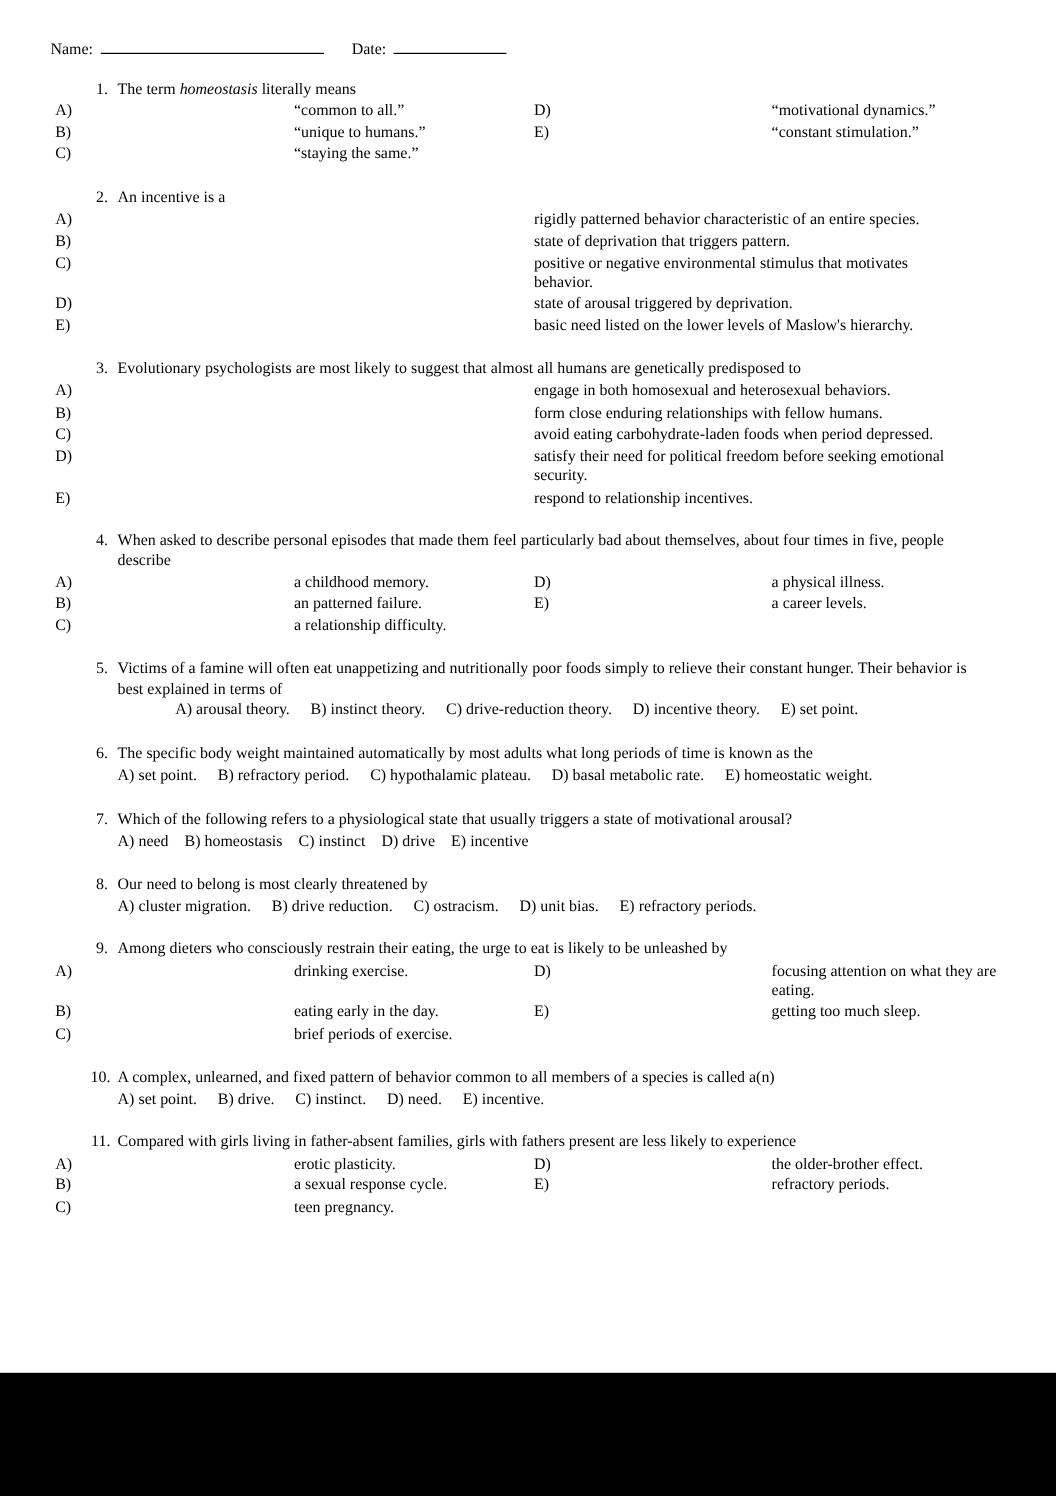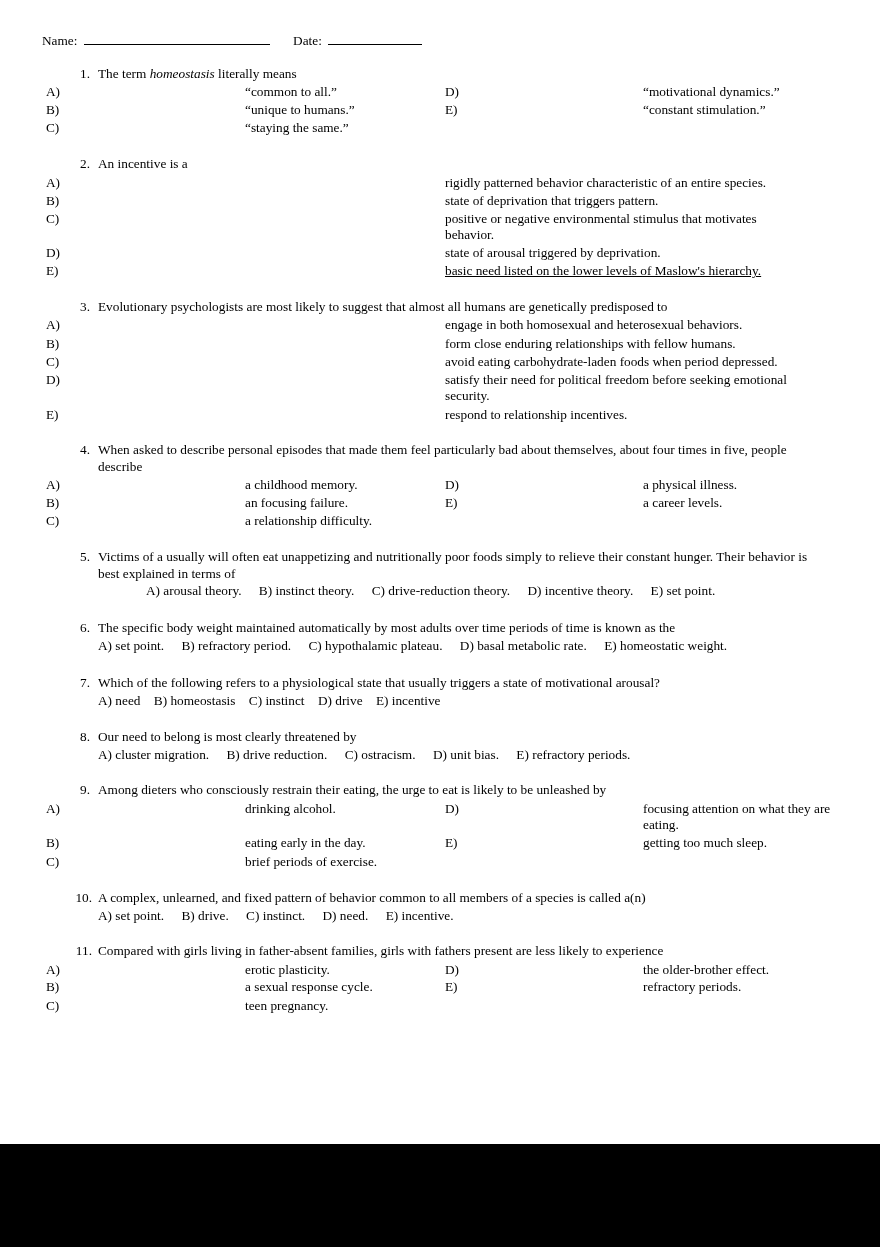--- a/index.html
+++ b/index.html
@@ -53,21 +53,21 @@
     <span class="abs" style="left:98px;top:156px;">An incentive is a</span>
     <span class="abs letter" style="top:175px;">A)</span>
     <span class="abs optwide" style="top:175px;">rigidly patterned behavior characteristic of an entire species.</span>
     <span class="abs letter" style="top:193px;">B)</span>
     <span class="abs optwide" style="top:193px;">state of deprivation that triggers pattern.</span>
     <span class="abs letter" style="top:211px;">C)</span>
     <span class="abs optwide" style="top:211px;width:345px;">positive or negative environmental stimulus that motivates behavior.</span>
     <span class="abs letter" style="top:245px;">D)</span>
     <span class="abs optwide" style="top:245px;">state of arousal triggered by deprivation.</span>
     <span class="abs letter" style="top:263px;">E)</span>
-    <span class="abs optwide" style="top:263px;text-decoration:underline;">basic need listed on the lower levels of Maslow's hierarchy.</span>
+    <span class="abs optwide" style="top:263px;">basic need listed on the lower levels of Maslow's hierarchy.</span>
   </div>
 
   <div>
     <span class="abs qnum" style="left:70px;top:299px;">3.</span>
     <span class="abs" style="left:98px;top:299px;">Evolutionary psychologists are most likely to suggest that almost all humans are genetically predisposed to</span>
     <span class="abs letter" style="top:317px;">A)</span>
     <span class="abs optwide" style="top:317px;">engage in both homosexual and heterosexual behaviors.</span>
     <span class="abs letter" style="top:336px;">B)</span>
     <span class="abs optwide" style="top:336px;">form close enduring relationships with fellow humans.</span>
     <span class="abs letter" style="top:354px;">C)</span>
@@ -77,44 +77,44 @@
     <span class="abs letter" style="top:407px;">E)</span>
     <span class="abs optwide" style="top:407px;">respond to relationship incentives.</span>
   </div>
 
   <div>
     <span class="abs qnum" style="left:70px;top:442px;">4.</span>
     <span class="abs stem" style="top:442px;">When asked to describe personal episodes that made them feel particularly bad about themselves, about four times in five, people describe</span>
     <span class="abs letter" style="top:477px;">A)</span>
     <span class="abs optmid" style="top:477px;">a childhood memory.</span>
     <span class="abs letter" style="top:495px;">B)</span>
-    <span class="abs optmid" style="top:495px;">an focusing failure.</span>
+    <span class="abs optmid" style="top:495px;">an patterned failure.</span>
     <span class="abs letter" style="top:513px;">C)</span>
     <span class="abs optmid" style="top:513px;">a relationship difficulty.</span>
     <span class="abs letter2" style="top:477px;">D)</span>
     <span class="abs optright" style="top:477px;">a physical illness.</span>
     <span class="abs letter2" style="top:495px;">E)</span>
     <span class="abs optright" style="top:495px;">a career levels.</span>
   </div>
 
   <div>
     <span class="abs qnum" style="left:70px;top:549px;">5.</span>
-    <span class="abs stem" style="top:549px;">Victims of a usually will often eat unappetizing and nutritionally poor foods simply to relieve their constant hunger. Their behavior is best explained in terms of</span>
+    <span class="abs stem" style="top:549px;">Victims of a famine will often eat unappetizing and nutritionally poor foods simply to relieve their constant hunger. Their behavior is best explained in terms of</span>
     <div class="abs inline-opts" style="top:583px;margin-left:48px;">
       <span class="opt"><span>A)</span> <span>arousal theory.</span></span>
       <span class="opt"><span>B)</span> <span>instinct theory.</span></span>
       <span class="opt"><span>C)</span> <span>drive-reduction theory.</span></span>
       <span class="opt"><span>D)</span> <span>incentive theory.</span></span>
       <span class="opt"><span>E)</span> <span>set point.</span></span>
     </div>
   </div>
 
   <div>
     <span class="abs qnum" style="left:70px;top:620px;">6.</span>
-    <span class="abs" style="left:98px;top:620px;">The specific body weight maintained automatically by most adults over time periods of time is known as the</span>
+    <span class="abs" style="left:98px;top:620px;">The specific body weight maintained automatically by most adults what long periods of time is known as the</span>
     <div class="abs inline-opts" style="top:638px;">
       <span class="opt"><span>A)</span> <span>set point.</span></span>
       <span class="opt"><span>B)</span> <span>refractory period.</span></span>
       <span class="opt"><span>C)</span> <span>hypothalamic plateau.</span></span>
       <span class="opt"><span>D)</span> <span>basal metabolic rate.</span></span>
       <span class="opt"><span>E)</span> <span>homeostatic weight.</span></span>
     </div>
   </div>
 
   <div>
@@ -138,21 +138,21 @@
       <span class="opt"><span>C)</span> <span>ostracism.</span></span>
       <span class="opt"><span>D)</span> <span>unit bias.</span></span>
       <span class="opt"><span>E)</span> <span>refractory periods.</span></span>
     </div>
   </div>
 
   <div>
     <span class="abs qnum" style="left:70px;top:782px;">9.</span>
     <span class="abs" style="left:98px;top:782px;">Among dieters who consciously restrain their eating, the urge to eat is likely to be unleashed by</span>
     <span class="abs letter" style="top:801px;">A)</span>
-    <span class="abs optmid" style="top:801px;">drinking alcohol.</span>
+    <span class="abs optmid" style="top:801px;">drinking exercise.</span>
     <span class="abs letter" style="top:835px;">B)</span>
     <span class="abs optmid" style="top:835px;">eating early in the day.</span>
     <span class="abs letter" style="top:854px;">C)</span>
     <span class="abs optmid" style="top:854px;">brief periods of exercise.</span>
     <span class="abs letter2" style="top:801px;">D)</span>
     <span class="abs optright" style="top:801px;width:190px;">focusing attention on what they are eating.</span>
     <span class="abs letter2" style="top:835px;">E)</span>
     <span class="abs optright" style="top:835px;">getting too much sleep.</span>
   </div>
 

